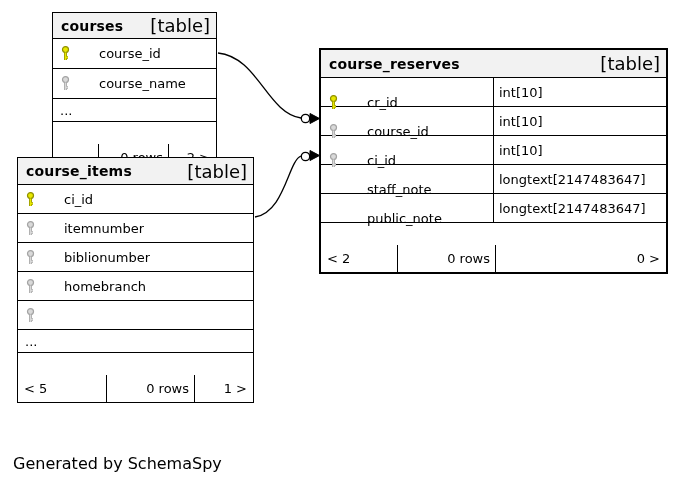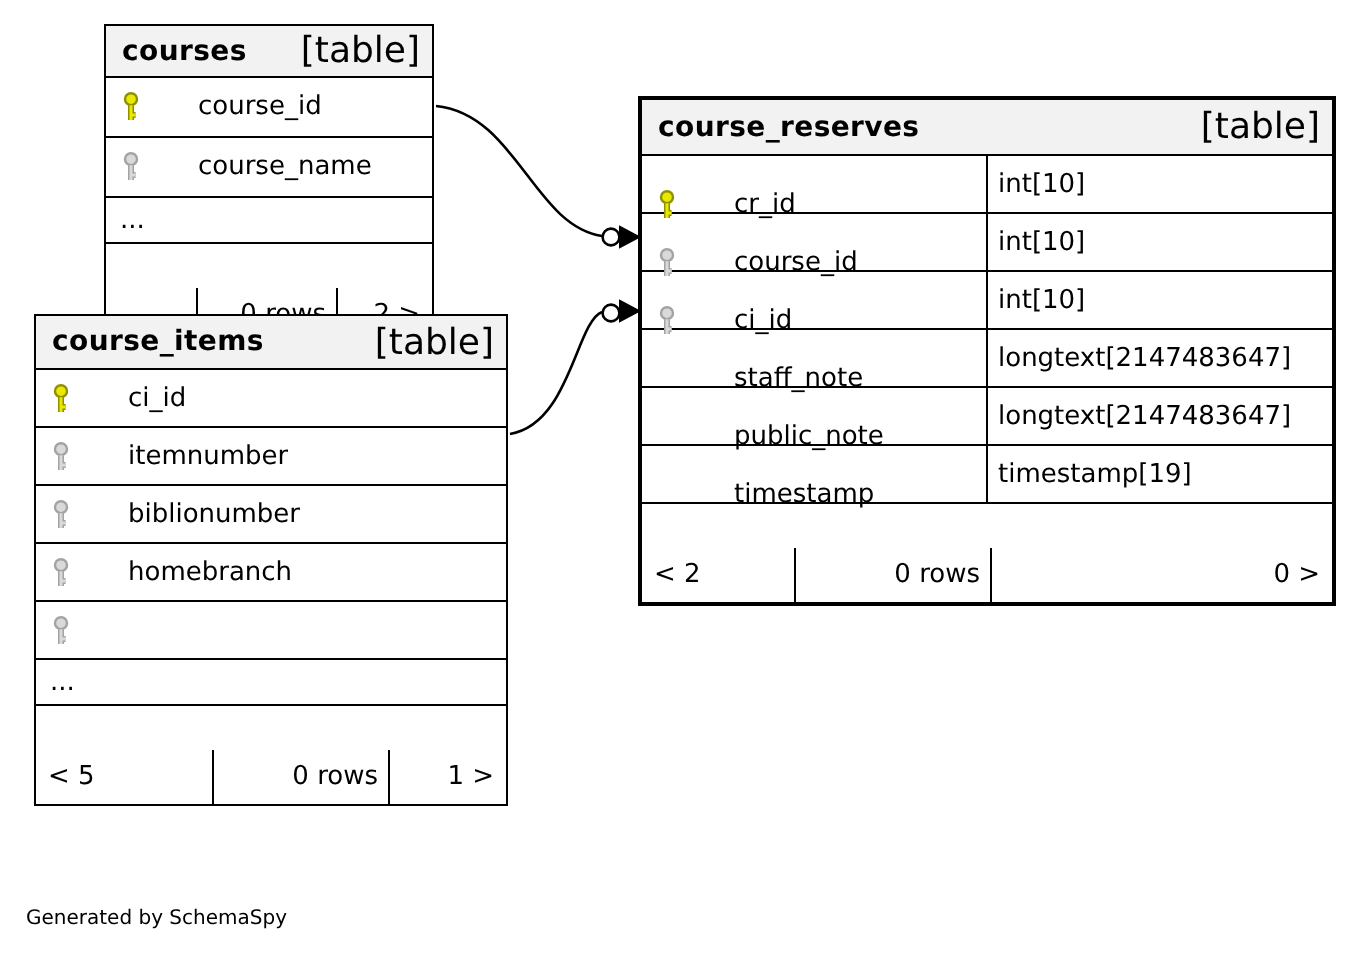--- a/index.html
+++ b/index.html
@@ -137,21 +137,21 @@
   .t-reserves .row { height: 29px; }
   .t-reserves .cell-name { width: 172px; flex: 0 0 172px; margin-top: 20px; }
   .t-reserves .tbl-footer { height: 27px; }
   .t-reserves .f-left { width: 76px; }
   .t-reserves .f-mid  { width: 98px; }
 
   .credit {
     position: absolute;
     left: 13px;
     top: 454px;
-    font-size: 10px;
+    font-size: 16px;
   }
 </style>
 </head>
 <body>
 
 <svg class="connectors" viewBox="0 0 685 483">
   <g>
     <path class="rel-line" d="M218,53 C258,57 267,113 301,118"></path>
     <circle class="rel-circle" cx="305.5" cy="118.5" r="4.2"></circle>
     <polygon class="rel-arrow" points="310,113.5 319.5,118.5 310,123.5"></polygon>
@@ -331,31 +331,20 @@
     <div class="cell-name">
       <span class="key none">
           <svg width="11" height="17" viewBox="0 0 11 17">
             <circle cx="5.5" cy="4.6" r="3"></circle>
           </svg>
         </span>
       <span>public_note</span>
     </div>
     <div class="cell-type">longtext[2147483647]</div>
   </div>
-  <div class="row">
-    <div class="cell-name">
-      <span class="key none">
-          <svg width="11" height="17" viewBox="0 0 11 17">
-            <circle cx="5.5" cy="4.6" r="3"></circle>
-          </svg>
-        </span>
-      <span>timestamp</span>
-    </div>
-    <div class="cell-type">timestamp[19]</div>
-  </div>
   <div class="tbl-footer">
     <span class="f-left">&lt; 2</span>
     <span class="f-mid">0 rows</span>
     <span class="f-right">0 &gt;</span>
   </div>
 </div>
 
 <div class="credit">Generated by SchemaSpy</div>
 
 </body></html>

